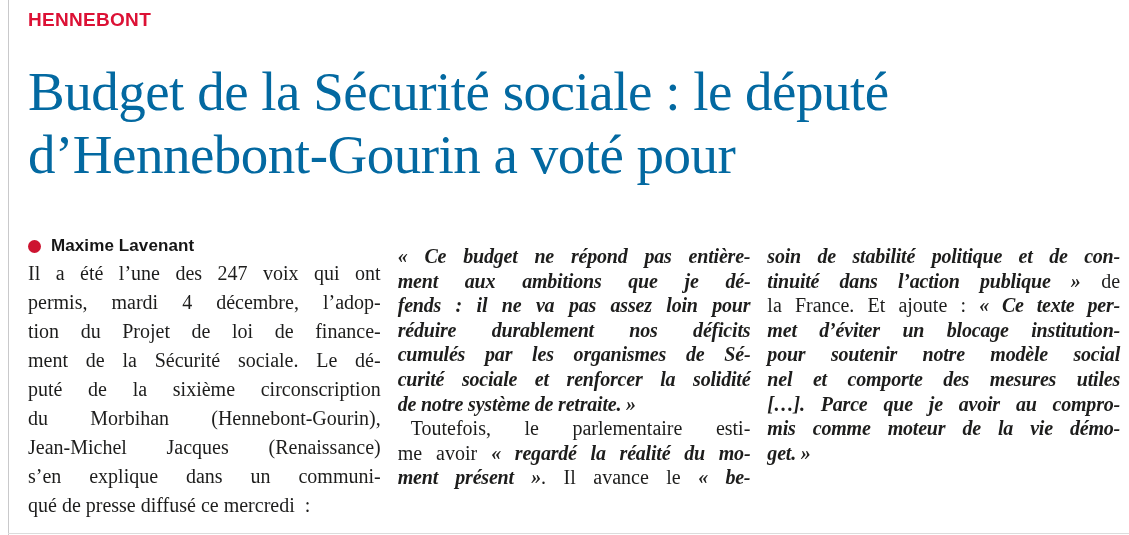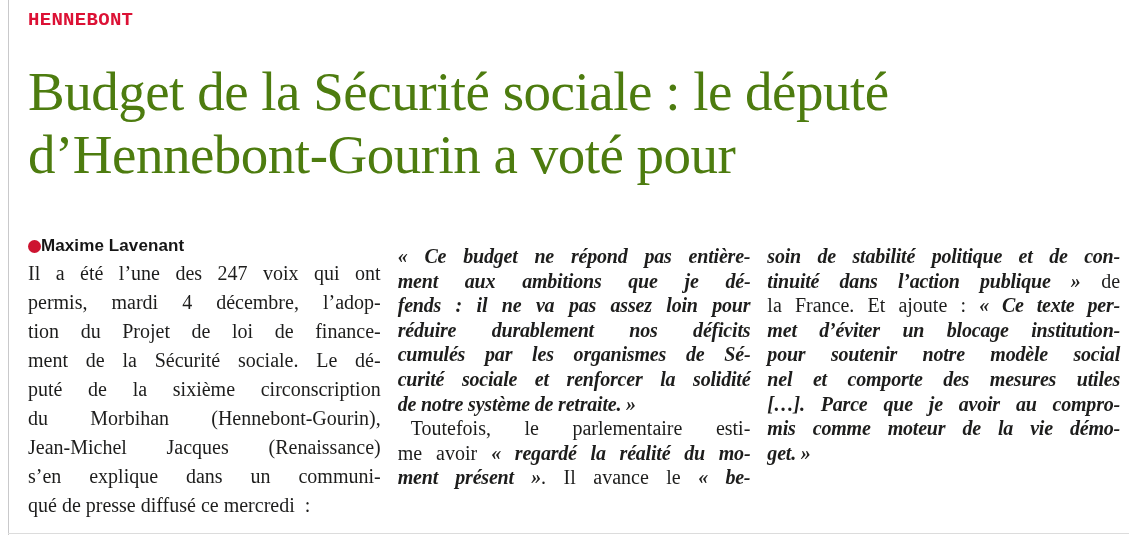--- a/index.html
+++ b/index.html
@@ -14,34 +14,34 @@
   .left-rule {
     position: absolute; left: 8px; top: 0;
     width: 1px; height: 535px; background: #c9c9cb;
   }
   .bottom-rule {
     position: absolute; left: 8px; right: 0; bottom: 1px;
     height: 1px; background: #dcdcdc;
   }
   .content { position: absolute; left: 28px; top: 10px; width: 1092px; }
   .kicker {
-    font-family: Liberation Mono, monospace;
+    font-family: Liberation Sans, sans-serif;
     font-weight: 700; font-size: 19px; line-height: 20px;
     letter-spacing: 0.3px; color: #dc1135;
   }
   .headline {
     margin: 30px 0 0 0; padding: 0;
     font-weight: 400; font-size: 55px; line-height: 63px;
-    letter-spacing: -0.5px; color: #4d7c0f;
+    letter-spacing: -0.5px; color: #0369a1;
   }
   .headline span { display: block; }
   .columns { display: flex; gap: 17px; margin-top: 50px; }
   .col { flex: 1 1 0; min-width: 0; }
   .colpad { padding-top: 8px; }
-  .byline { display: flex; align-items: center; height: 20px; margin-bottom: 3px; }
+  .byline { display: flex; align-items: center; gap: 10px; height: 20px; margin-bottom: 3px; }
   .byline-dot { width: 13px; height: 13px; border-radius: 50%; background: #cd1430; flex: none; }
   .byline-name {
     font-family: "Liberation Sans", sans-serif;
     font-weight: 700; font-size: 17px; color: #161616; letter-spacing: 0.1px;
   }
   .lines { color: #1d1d1c; font-size: 20px; }
   .bline { text-align: justify; text-align-last: justify; white-space: nowrap; }
   .bline.short { text-align-last: left; }
   .bline.indent { text-indent: 13px; }
   .col-1 .bline { line-height: 29px; }

